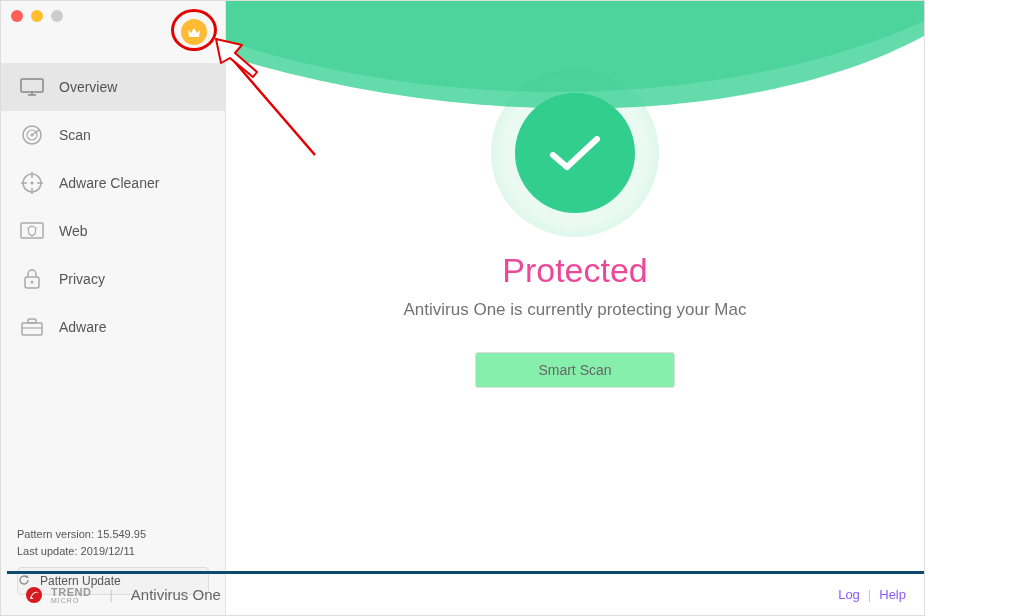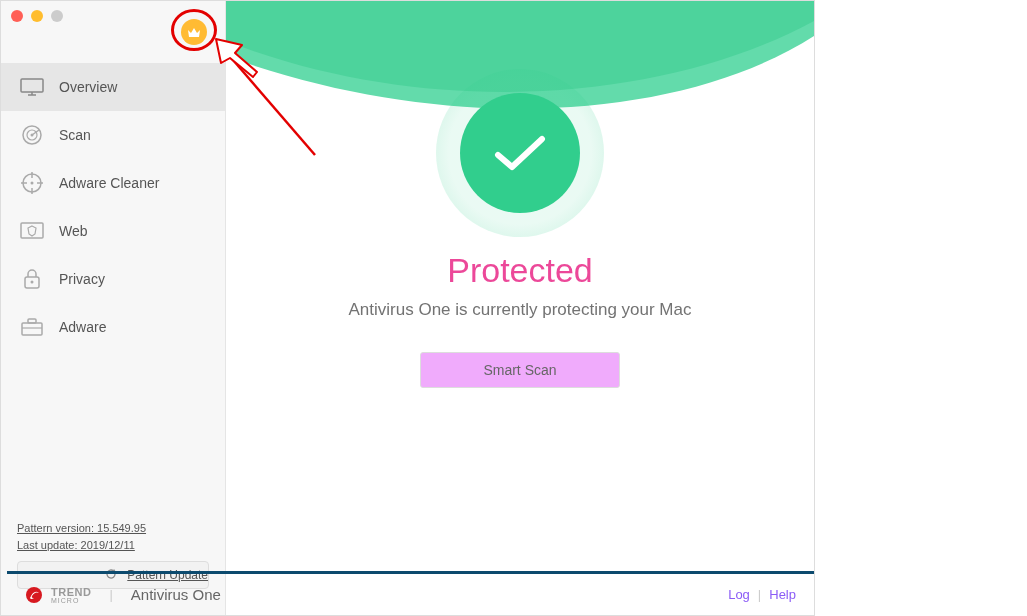--- a/index.html
+++ b/index.html
@@ -1,19 +1,19 @@
 <!DOCTYPE html>
 <html><head>
   <meta charset="utf-8">
   <style>
     * { margin: 0; padding: 0; box-sizing: border-box; }
     body { font-family: -apple-system, "Helvetica Neue", Arial, sans-serif; background: #fff; }
 
     .window {
-      width: 815px;
+      width: 925px;
       height: 616px;
       border: 1px solid #ddd;
       display: flex;
       flex-direction: column;
       position: relative;
       overflow: hidden;
     }
 
     .titlebar {
       height: 30px;
@@ -83,38 +83,37 @@
     }
     .nav-item.active { background: #e6e6e6; }
     .nav-icon {
       width: 26px; height: 20px;
       display: flex; align-items: center; justify-content: center;
       color: #888;
     }
 
     .sidebar-bottom {
       margin-top: auto;
-      padding: 0 16px 26px 16px;
+      padding: 0 16px 20px 16px;
       font-size: 11px;
       color: #555;
       line-height: 1.5;
-      text-decoration: underline;
     }
     .pattern-btn {
       margin-top: 8px;
       width: 100%;
       height: 28px;
       background: #f2f2f2;
       border: 1px solid #ddd;
       border-radius: 4px;
       font-size: 12px;
       color: #555;
       display: flex;
       align-items: center;
-      justify-content: flex-end;
+      justify-content: flex-start;
       gap: 10px;
       cursor: pointer;
     }
 
     .main {
       flex: 1;
       position: relative;
       display: flex;
       flex-direction: column;
       align-items: center;
@@ -154,21 +153,21 @@
       margin-top: 10px;
       font-size: 17px;
       font-weight: 300;
       color: #737373;
       position: relative; z-index: 2;
     }
     .scan-btn {
       margin-top: 32px;
       width: 200px; height: 36px;
       border: 1px solid #ddd;
-      background: #f0abfc;
+      background: #86efac;
       border-radius: 3px;
       font-size: 14px;
       color: #666;
       cursor: pointer;
       position: relative; z-index: 2;
     }
 
     .footer {
       position: absolute;
       bottom: 0; left: 6px; right: 0;

